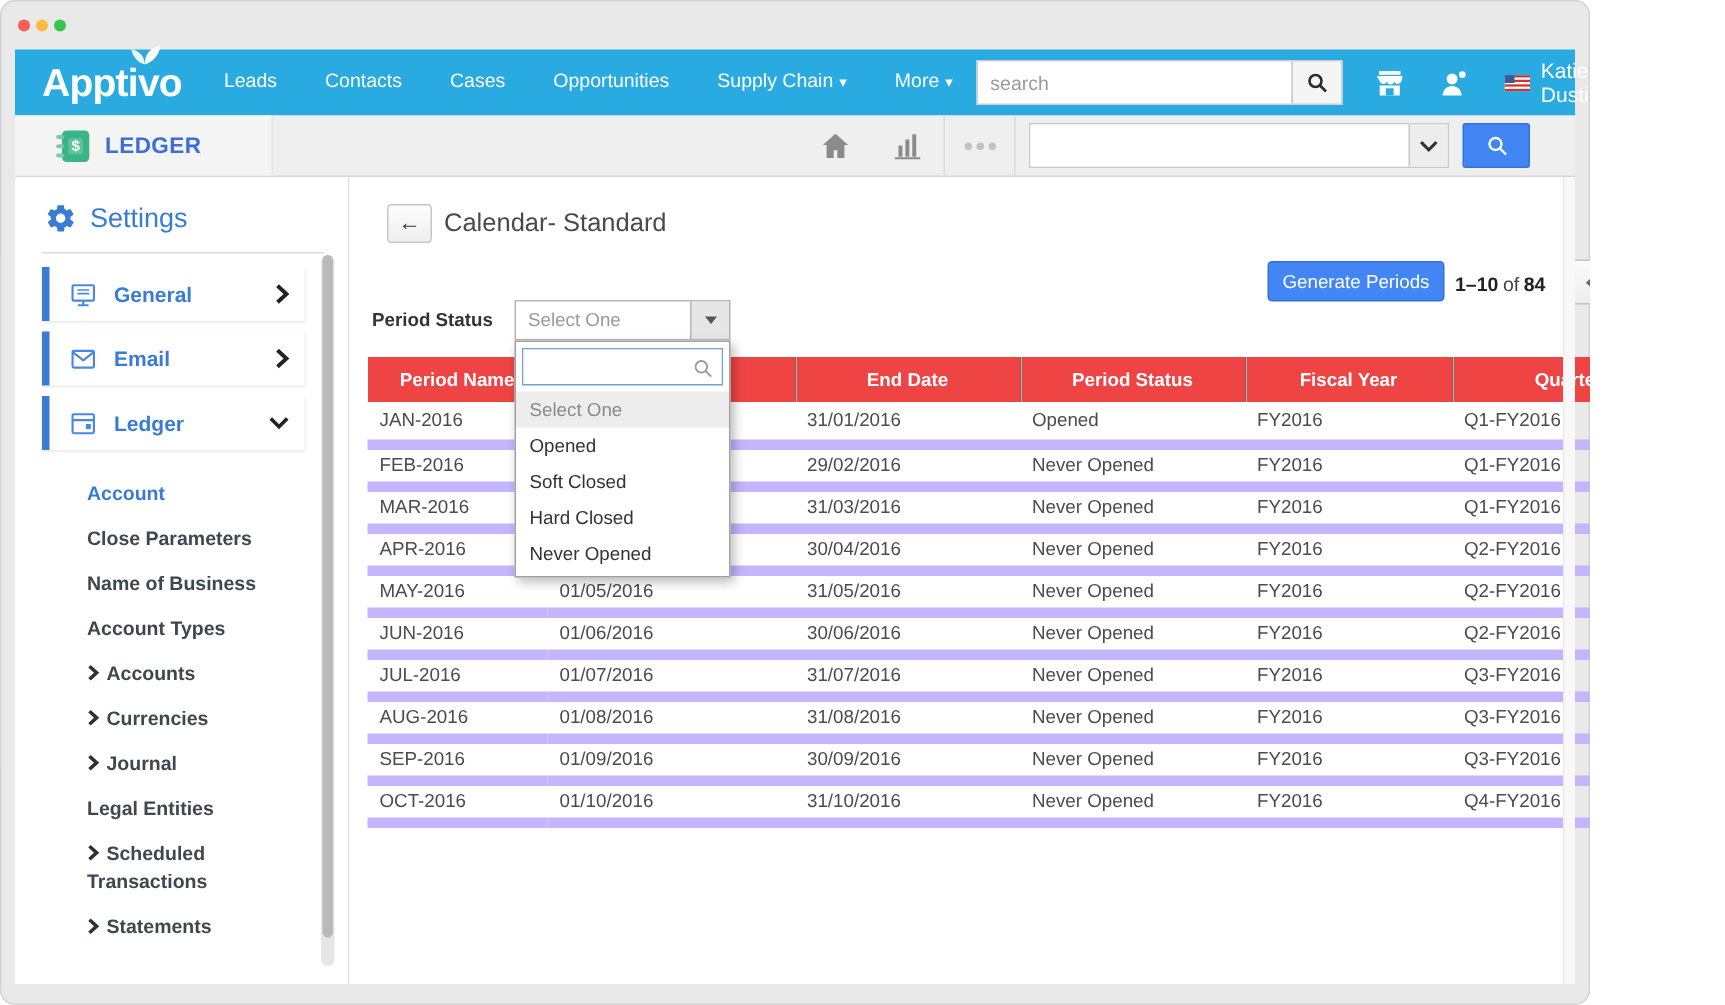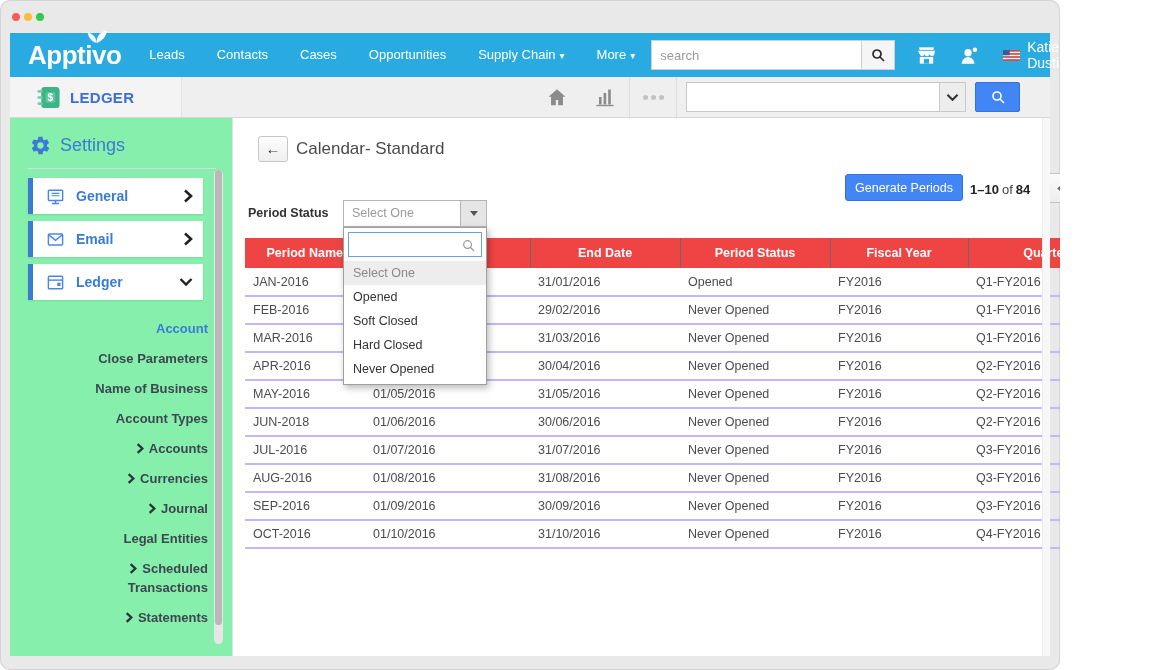--- a/index.html
+++ b/index.html
@@ -50,21 +50,21 @@
   .appbar-select { display:flex; margin-left:9px; height:30px; border:1px solid #c9c9c9; background:#fff; }
   .appbar-select input { width:252px; border:none; outline:none; font-size:13px; padding:0 8px; }
   .appbar-select .dd { width:26px; background:#ededed; border-left:1px solid #c9c9c9;
                        display:flex; align-items:center; justify-content:center; cursor:pointer; }
   .appbar-search-btn { width:45px; height:30px; margin-left:9px; margin-right:30px; background:#4285f4;
                        border:1px solid #3371db; border-radius:2px; display:flex; align-items:center;
                        justify-content:center; cursor:pointer; }
 
   
   .sidebar { position:absolute; left:10px; top:118px; width:223px; bottom:14px;
-             background:#86efac; border-right:1px solid #e2e2e2;text-align:right; }
+             background:#ffffff; border-right:1px solid #e2e2e2; }
   .settings-hdr { display:flex; align-items:center; gap:9px; padding:17px 0 0 20px;
                   color:#3a7bd5; font-size:18px; cursor:pointer; }
   .side-divider { border-top:1px solid #d8dce2; margin:12px 16px 0 18px; }
   .cards { margin-top:9px; padding-left:18px; padding-right:29px; }
   .card { height:36px; margin-bottom:7px; background:#fff; border-left:5px solid #3a7bd5;
           display:flex; align-items:center; padding:0 10px 0 13px; cursor:pointer;
           box-shadow:0 1px 2px rgba(0,0,0,0.10); }
   .card .lbl { color:#3a7bd5; font-weight:bold; font-size:14px; margin-left:11px; }
   .card .chev { margin-left:auto; display:flex; }
   .side-list { margin-top:13px; }
@@ -102,21 +102,21 @@
   .pstatus-select .arrow-box { width:26px; background:#e6e6e6; border-left:1px solid #b6b6b6;
                                display:flex; align-items:center; justify-content:center; }
   .tri-down { width:0; height:0; border-left:4px solid transparent; border-right:4px solid transparent;
               border-top:5px solid #555; }
 
   table.periods { position:absolute; left:12px; top:120px; width:878px; border-collapse:collapse;
                   table-layout:fixed; font-size:12.5px; }
   table.periods th { background:#ef4444; color:#fff; font-weight:bold; text-align:center; height:30px;
                      padding:0 8px; border-left:1px solid #69696b; overflow:hidden; white-space:nowrap; }
   table.periods th:first-child { border-left:none; }
-  table.periods td { height:28px; padding:0 8px; color:#4c4c4c; border-bottom:2px solid #c4b5fd;
+  table.periods td { height:28px; padding:0 8px; color:#4c4c4c; border-bottom:7px solid #c4b5fd;
                      overflow:hidden; white-space:nowrap; }
 
   
   .dd-panel { position:absolute; left:110px; top:109px; width:144px; background:#fff;
               border:1px solid #9f9f9f; box-shadow:2px 3px 7px rgba(0,0,0,0.28); z-index:10; }
   .dd-search { position:relative; margin:4px; height:25px; border:1px solid #6aa3d8; }
   .dd-search input { width:100%; height:100%; border:none; outline:none; padding:0 24px 0 6px; font-size:12.5px; }
   .dd-search svg { position:absolute; right:5px; top:5px; }
   .dd-options { padding-bottom:3px; }
   .dd-option { height:24px; line-height:24px; padding-left:9px; font-size:12.5px; color:#333;
@@ -423,21 +423,21 @@
         </tr>
             <tr>
           <td>MAY-2016</td>
           <td>01/05/2016</td>
           <td>31/05/2016</td>
           <td>Never Opened</td>
           <td>FY2016</td>
           <td>Q2-FY2016</td>
         </tr>
             <tr>
-          <td>JUN-2018</td>
+          <td>JUN-2016</td>
           <td>01/06/2016</td>
           <td>30/06/2016</td>
           <td>Never Opened</td>
           <td>FY2016</td>
           <td>Q2-FY2016</td>
         </tr>
             <tr>
           <td>JUL-2016</td>
           <td>01/07/2016</td>
           <td>31/07/2016</td>

